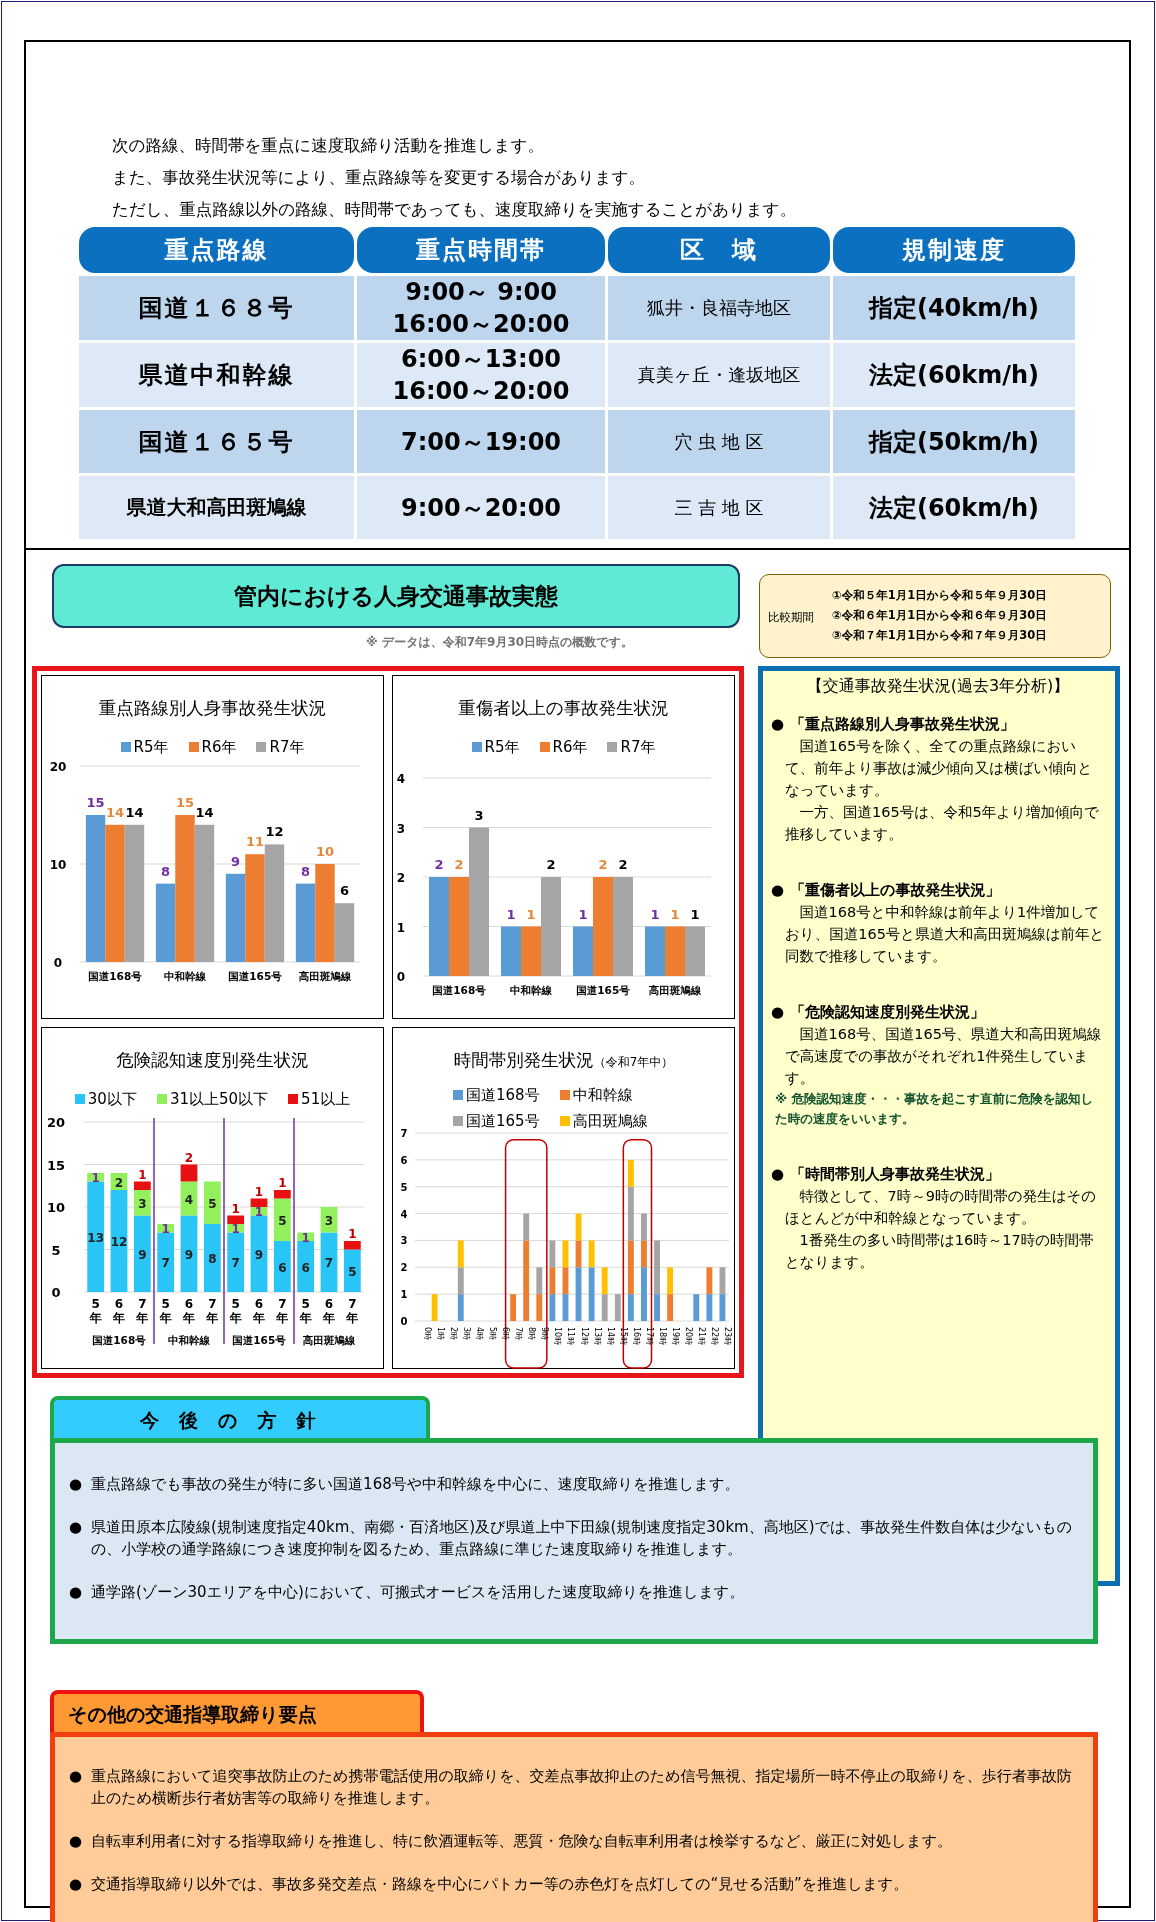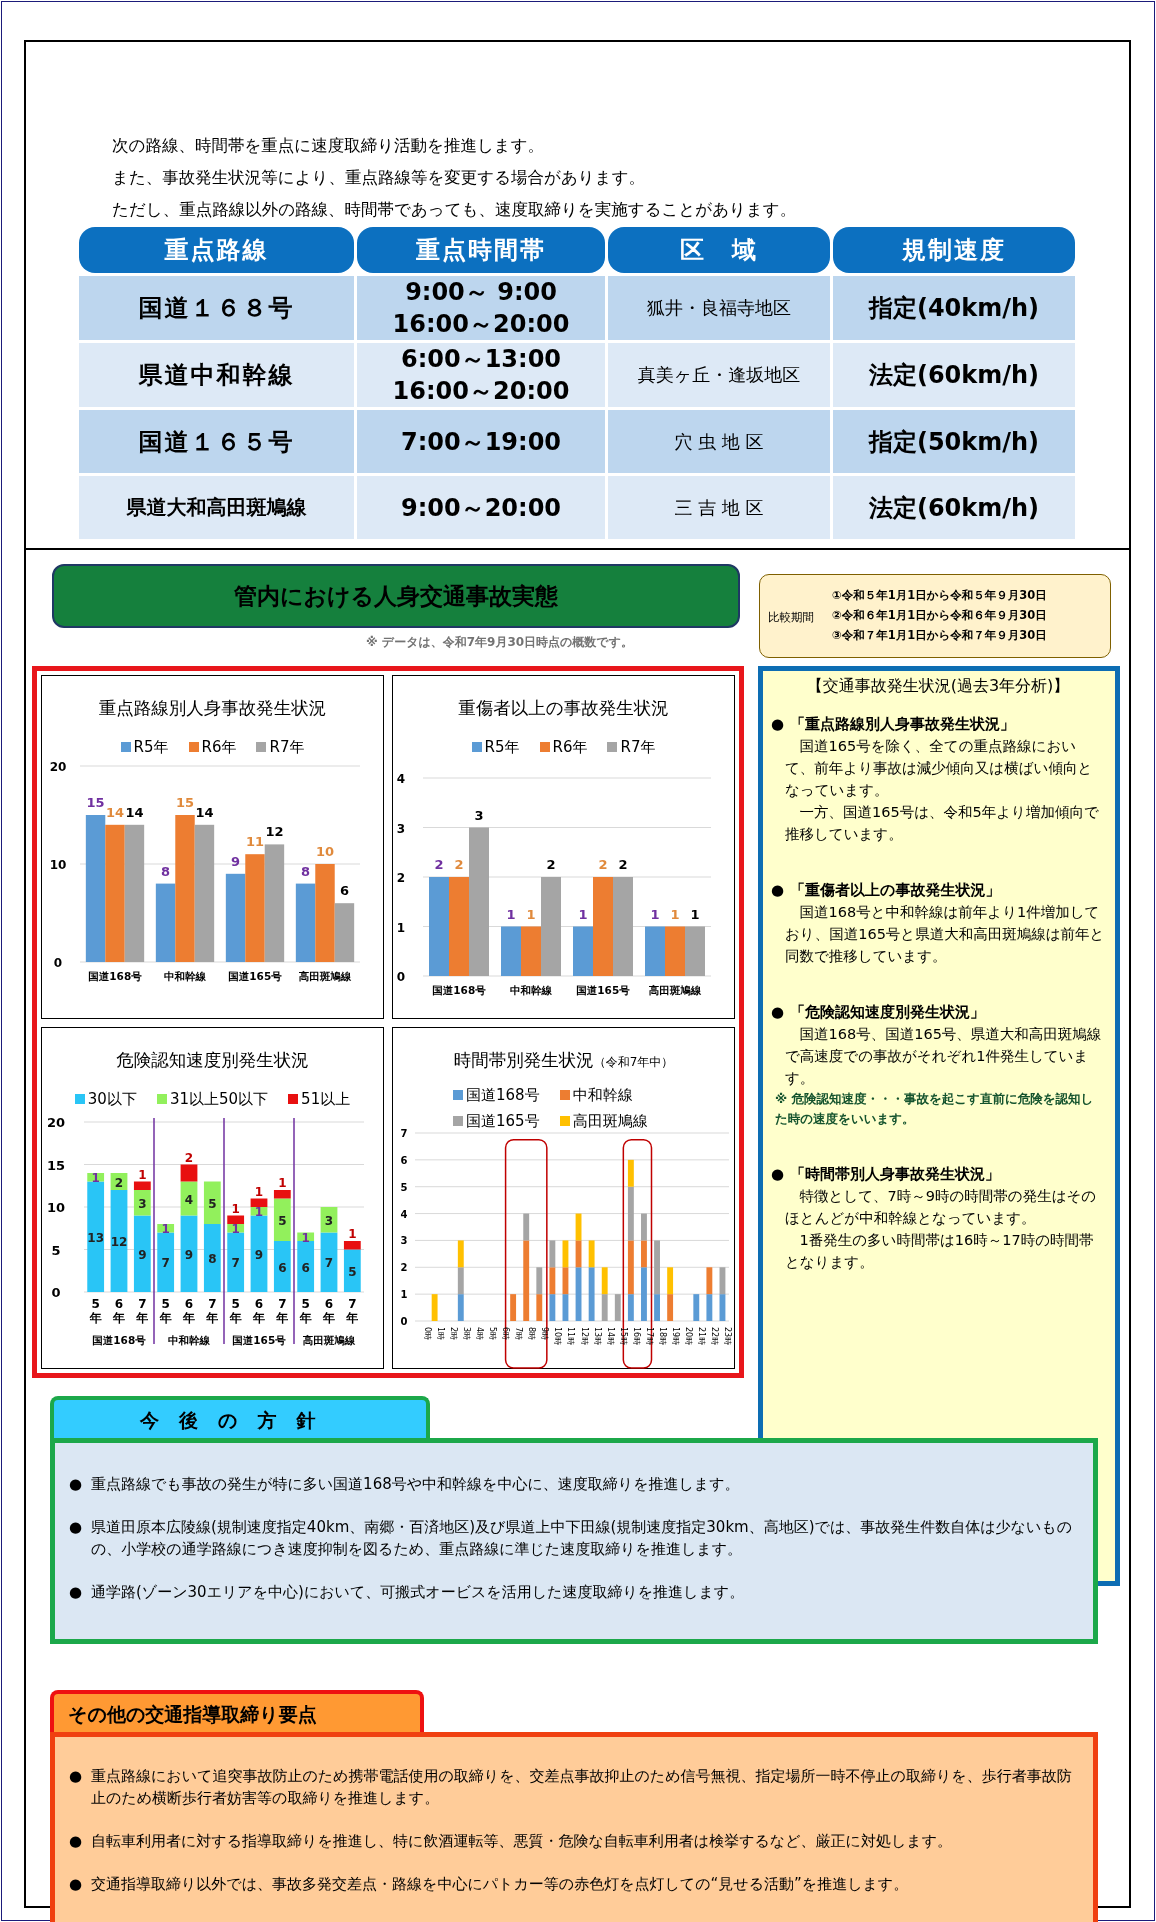--- a/index.html
+++ b/index.html
@@ -15,21 +15,21 @@
   .route-table th { background: #0c70c0; color: #fff; font-size: 24px; height: 46px; font-weight: bold; letter-spacing: 2px; border-radius: 16px; }
   .route-table td { text-align: center; font-weight: bold; height: 63px; }
   .route-table tr.odd td { background: #bdd6ee; }
   .route-table tr.even td { background: #dde9f6; }
   .route-table td.route { font-size: 24px; letter-spacing: 2px; }
   .route-table td.route.small { font-size: 20px; letter-spacing: 0; }
   .route-table td.time { font-size: 24px; line-height: 32px; }
   .route-table td.area { font-size: 18px; font-weight: normal; }
   .route-table td.speed { font-size: 24px; }
   .sec-divider { position: absolute; left: 0; top: 506px; width: 1103px; border-top: 2px solid #000; }
-  .banner { position: absolute; left: 26px; top: 522px; width: 688px; height: 64px; background: #15803d; border: 2px solid #1f3864; border-radius: 12px; text-align: center; font-size: 23px; font-weight: bold; line-height: 60px; }
+  .banner { position: absolute; left: 26px; top: 522px; width: 688px; height: 64px; background: #5eead4; border: 2px solid #1f3864; border-radius: 12px; text-align: center; font-size: 23px; font-weight: bold; line-height: 60px; }
   .data-note { position: absolute; left: 340px; top: 592px; color: #737373; font-size: 12px; font-weight: bold; }
   .period-box { position: absolute; left: 733px; top: 532px; width: 352px; height: 84px; background: #fff2cc; border: 1.5px solid #7f6000; border-radius: 10px; font-size: 11.5px; }
   .period-label { position: absolute; left: 8px; top: 35px; }
   .period-lines { position: absolute; left: 72px; top: 10px; line-height: 20px; font-weight: bold; }
   .charts-frame { position: absolute; left: 6px; top: 624px; width: 712px; height: 712px; border: 5px solid #e8161b; }
   .chart-panel { position: absolute; border: 1px solid #000; background: #fff; }
   .chart-title { position: absolute; width: 100%; text-align: center; font-size: 17.5px; top: 20px; }
   .legend { position: absolute; width: 100%; text-align: center; font-size: 15px; top: 62px; }
   .legend .li { display: inline-block; margin: 0 10px; }
   .sw { display: inline-block; width: 10px; height: 10px; margin-right: 3px; vertical-align: 0; }

